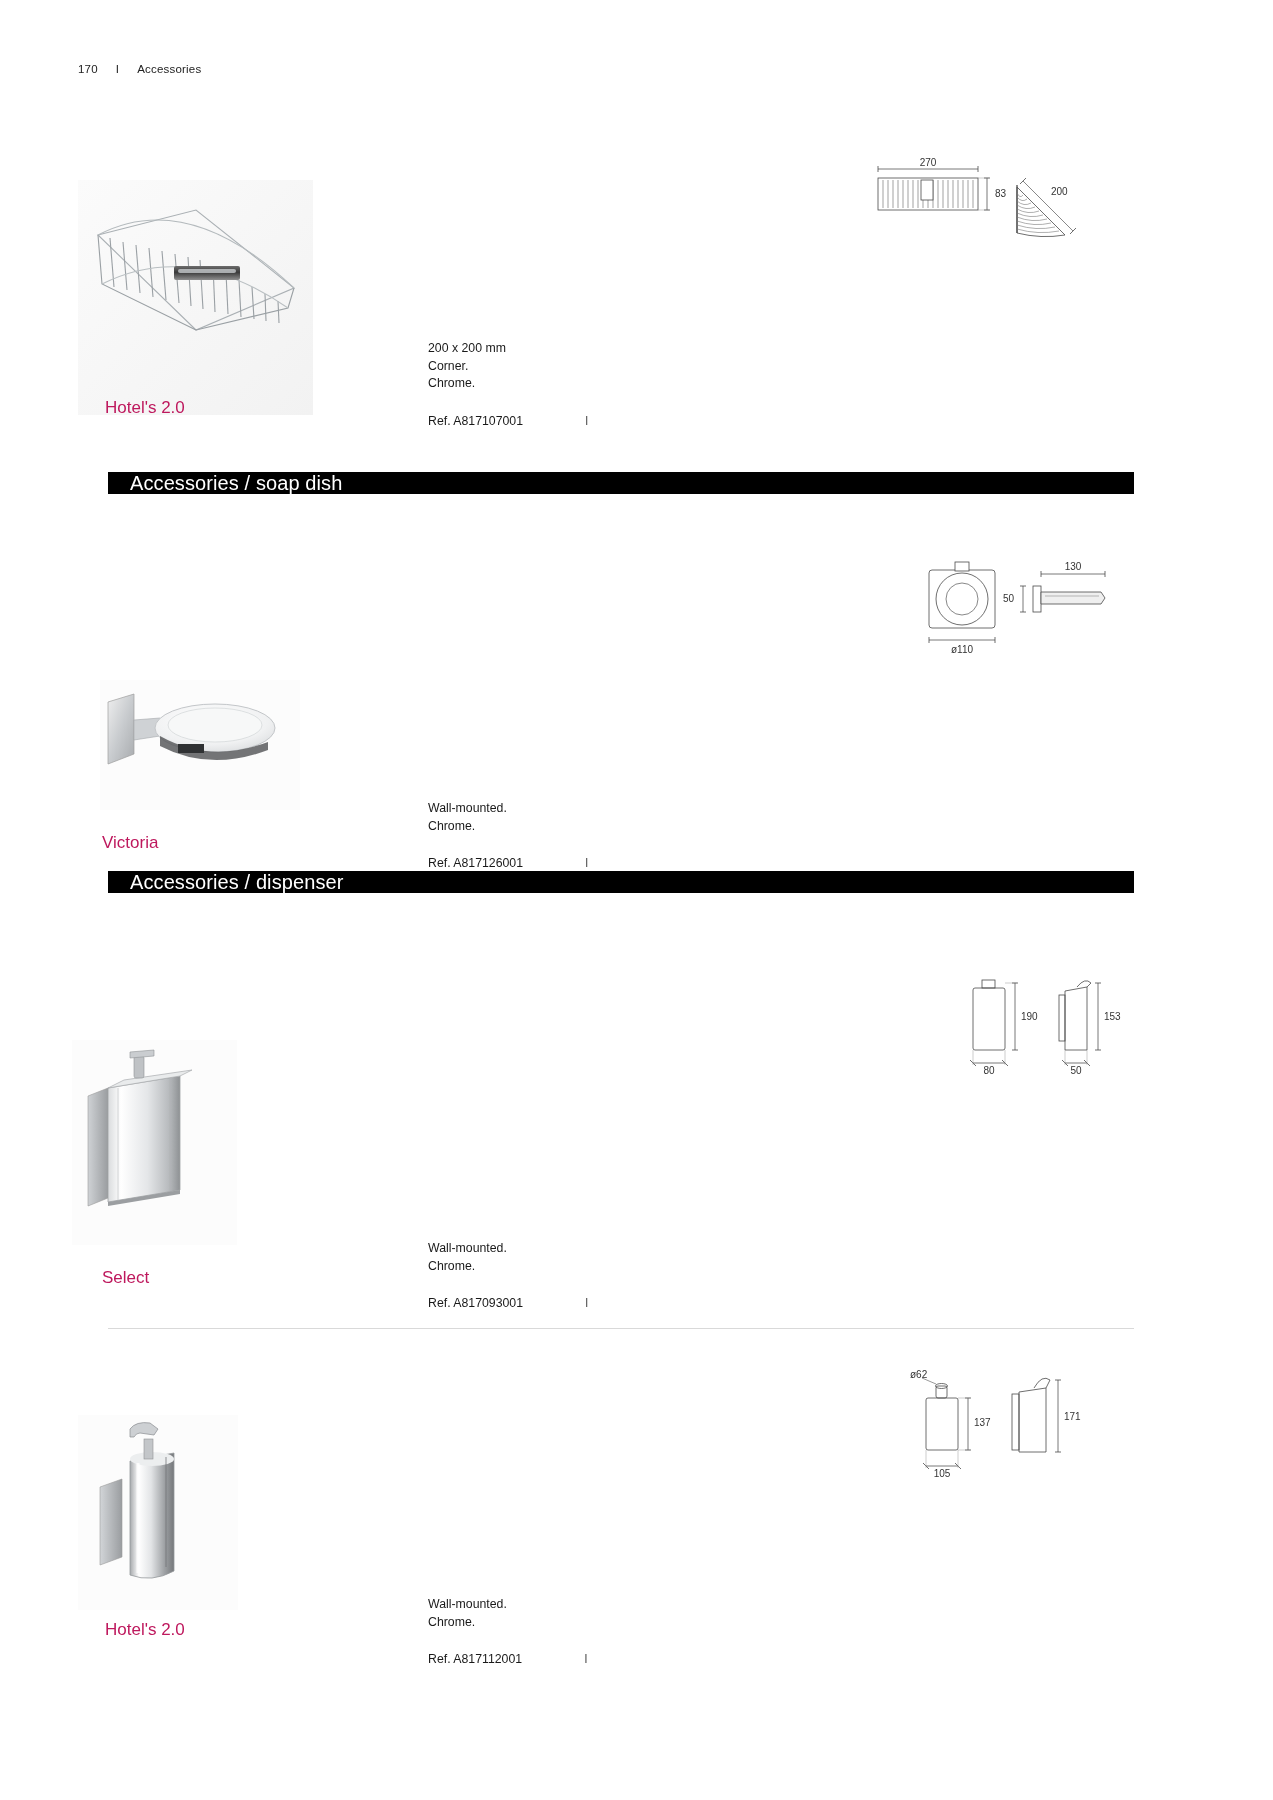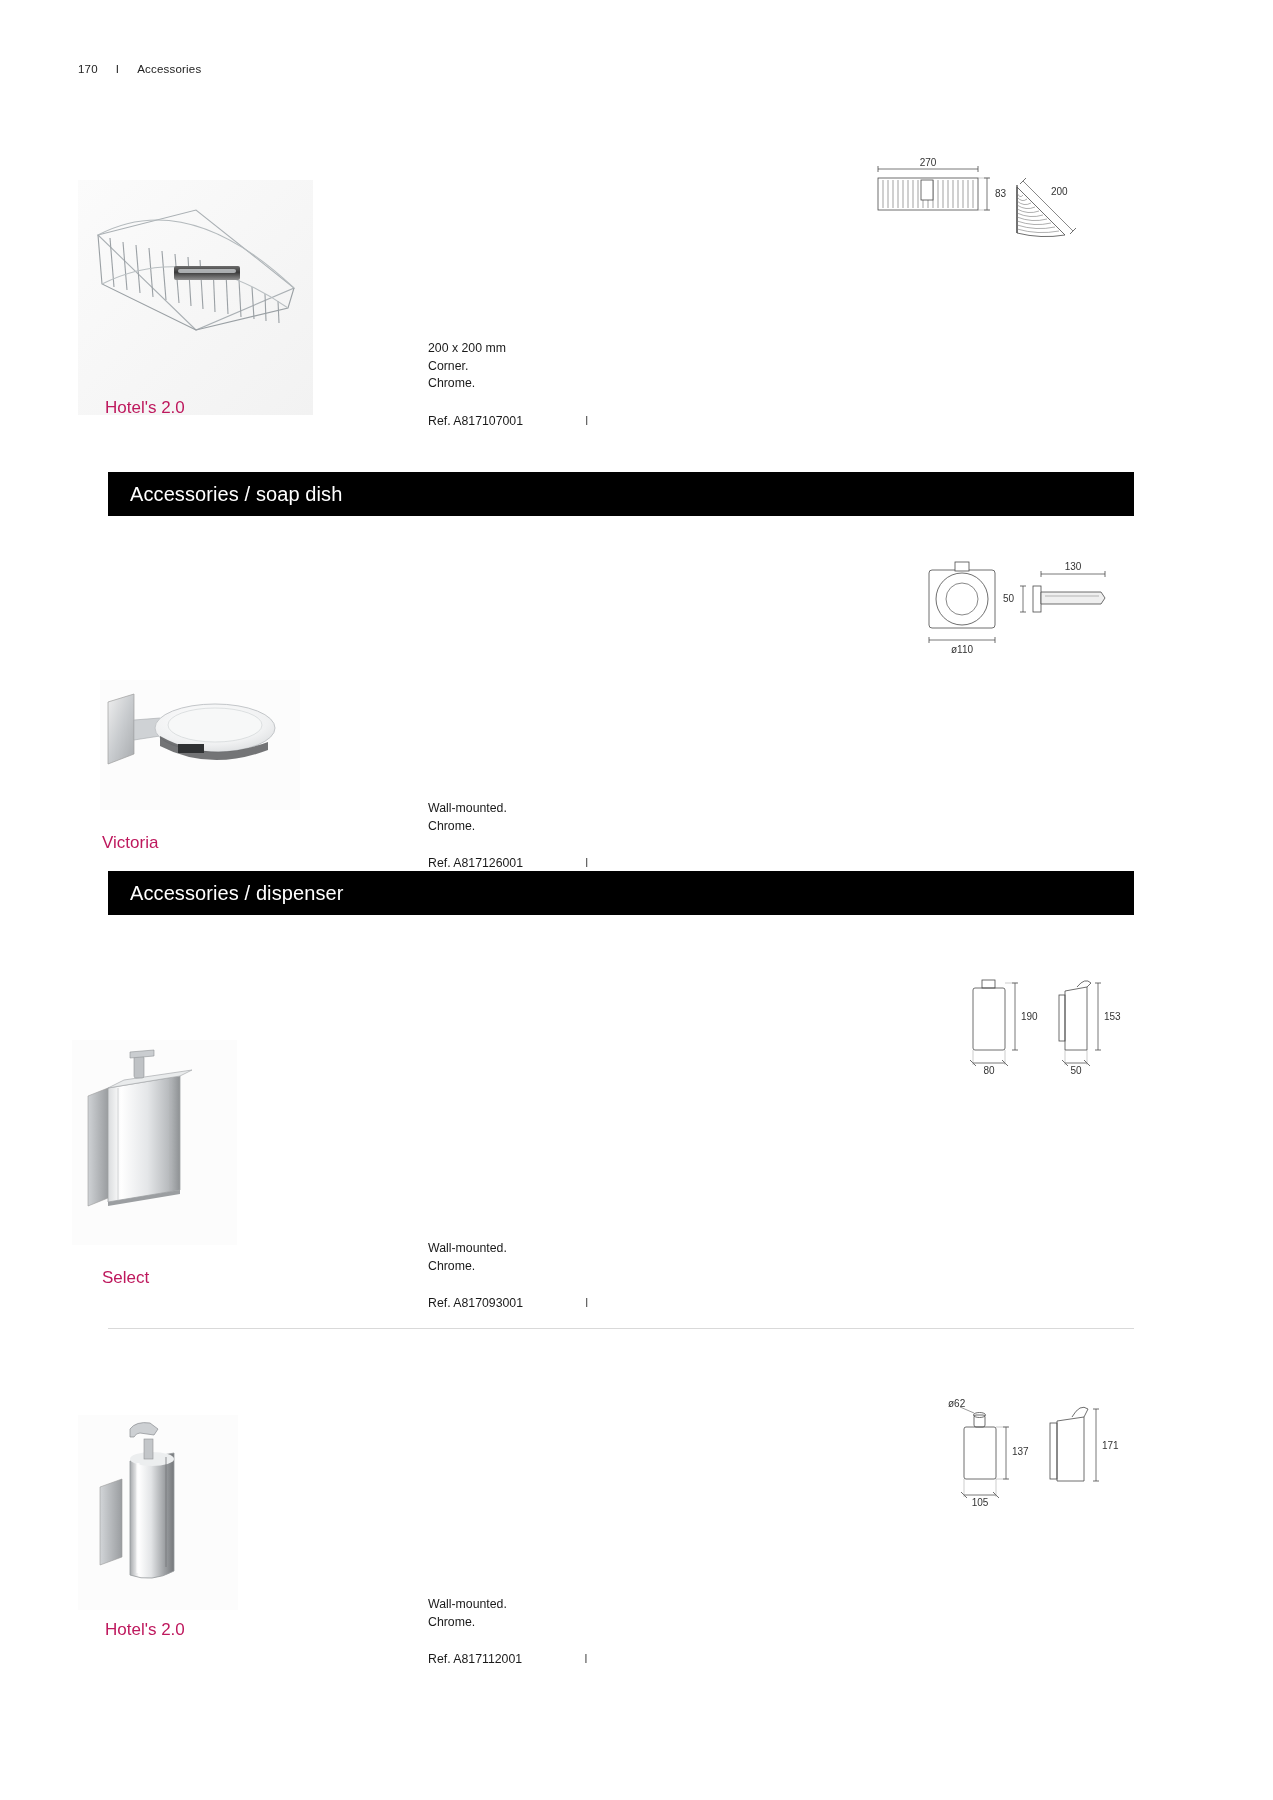--- a/index.html
+++ b/index.html
@@ -28,21 +28,21 @@
     align-items: center;
     gap: 18px;
   }
   .page-header .sep { color: #222; }
 
   
   .section-band {
     position: absolute;
     left: 108px;
     width: 1026px;
-    height: 44px;
+    height: 22px;
     background: #000000;
     display: flex;
     align-items: center;
   }
   .section-band .band-label {
     color: #ffffff;
     font-size: 20px;
     font-weight: 400;
     padding-left: 22px;
     letter-spacing: 0.1px;
@@ -431,21 +431,21 @@
 
 <div class="spec" style="left:428px; top:1596px;">
   <div>Wall-mounted.</div>
   <div>Chrome.</div>
   <div class="ref-row">
     <span>Ref. A817112001</span>
     <span class="ref-bar">I</span>
   </div>
 </div>
 
-<div class="tech" style="left:942px; top:1370px;margin-top:29px;">
+<div class="tech" style="left:904px; top:1370px;">
   <svg width="195" height="115" viewBox="0 0 195 115">
 
     <g stroke="#4a4a4a" fill="none" stroke-width="0.8">
       <rect x="22" y="28" width="32" height="52" rx="2"></rect>
       <rect x="32" y="16" width="11" height="12" rx="2"></rect>
       <ellipse cx="37.5" cy="16" rx="6" ry="2.5"></ellipse>
 
       <path d="M18 8 L32 14" stroke="#555" stroke-width="0.6"></path>
 
       <path d="M64 28 L64 80" stroke="#555"></path>

